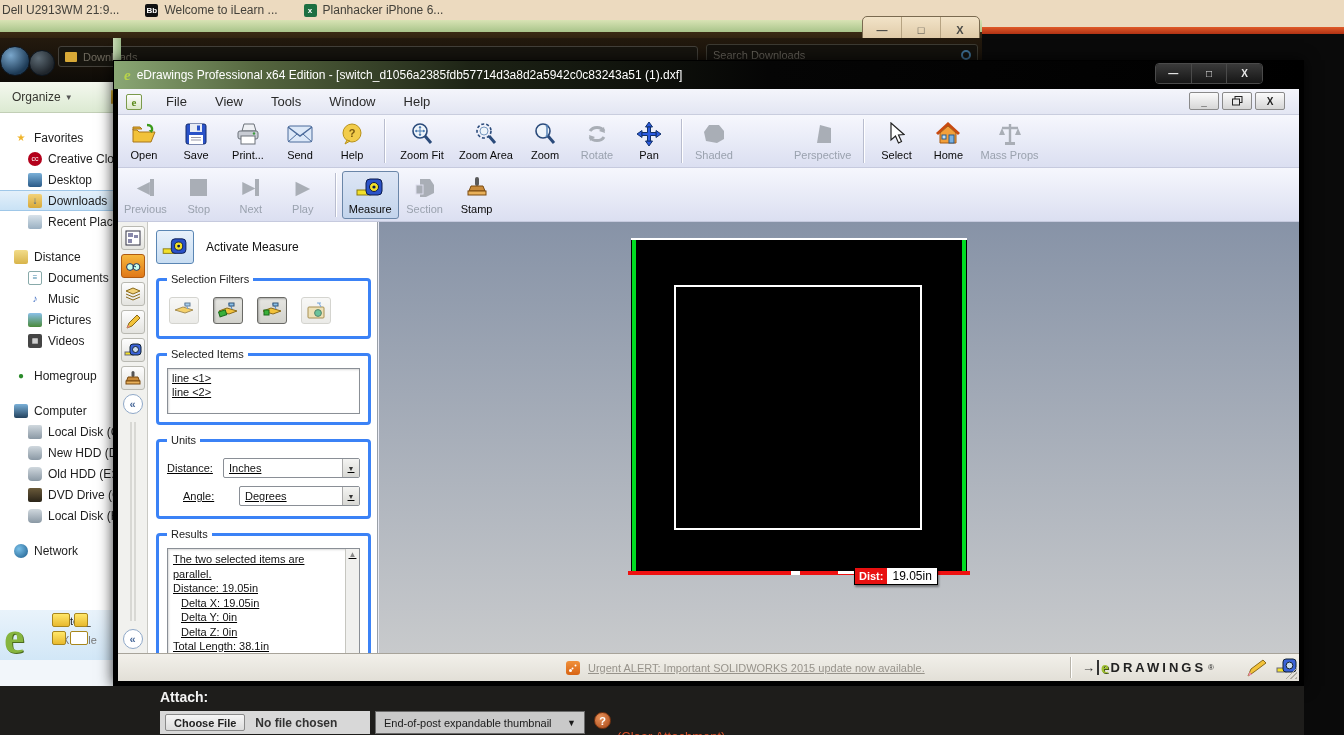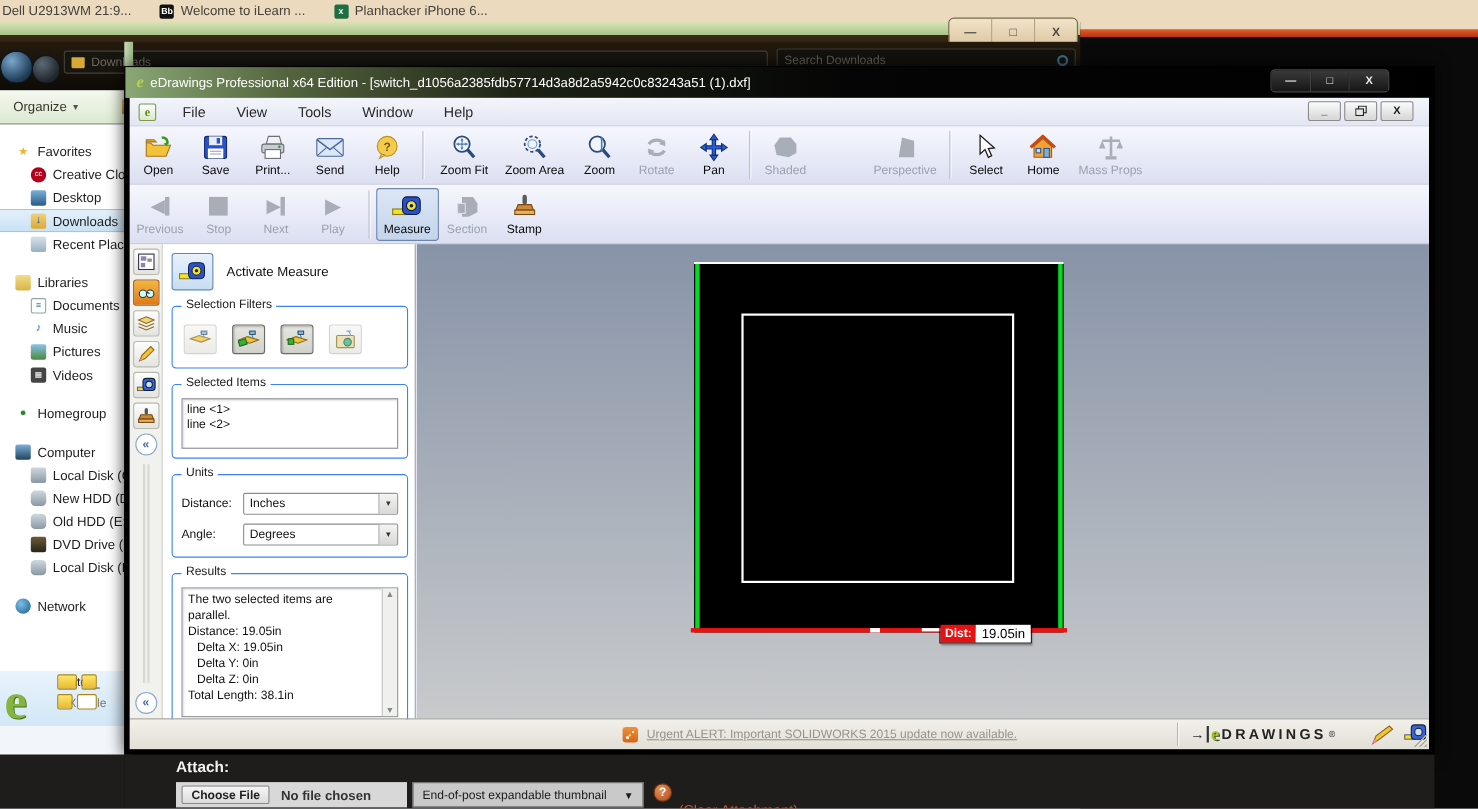--- a/index.html
+++ b/index.html
@@ -81,21 +81,21 @@
   #leftstrip { position:absolute; left:0; top:133px; width:30px; bottom:28px; background:#f1f1ee; border-right:1px solid #c9c9c4; display:flex; flex-direction:column; align-items:center; gap:4px; padding-top:4px; }
   .strip-btn { width:24px; height:24px; background:linear-gradient(#fdfdfd,#e3e3df); border:1px solid #b9b9b2; border-radius:3px; display:flex; align-items:center; justify-content:center; }
   .strip-btn.orange { background:linear-gradient(#f6b73c,#e07818); border-color:#b05a10; }
   .chev { width:20px; height:20px; border:1px solid #8fa8c8; border-radius:50%; color:#4a6a9a; font-size:11px; font-weight:bold; display:flex; align-items:center; justify-content:center; background:#fff; }
   .splitter { flex:1; width:6px; border-left:2px solid #d8d8d4; border-right:2px solid #d8d8d4; margin:4px 0; }
 
   #mpanel { position:absolute; left:30px; top:133px; width:230px; bottom:28px; background:#fff; border-right:1px solid #9aa0a8; padding:8px 6px 0 8px; }
   #activate-row { display:flex; align-items:center; gap:12px; }
   #activate-btn { width:38px; height:34px; background:linear-gradient(#e8f1fb,#c8ddf2); border:1px solid #5a86b4; border-radius:3px; display:flex; align-items:center; justify-content:center; }
   #activate-label { font-size:12px; color:#111; }
-  .groupbox { border:1px solid #3b82f6; border-radius:4px; margin-top:14px; position:relative; padding:12px 8px 8px 8px; }
+  .groupbox { border:3px solid #3b82f6; border-radius:4px; margin-top:14px; position:relative; padding:12px 8px 8px 8px;text-decoration:underline; }
   .groupbox .legend { position:absolute; top:-8px; left:8px; background:#fff; padding:0 4px; font-size:11px; color:#222; }
   #filters { display:flex; gap:14px; justify-content:flex-start; padding:4px 2px 4px 2px; }
   .fbtn { width:30px; height:27px; background:linear-gradient(#f6f6f4,#e4e4e0); border:1px solid #c6c6c0; border-radius:3px; display:flex; align-items:center; justify-content:center; }
   .fbtn.pressed { background:linear-gradient(#e6e6e2,#d2d2cc); border:1px solid #6a6a66; box-shadow:inset 1px 1px 2px rgba(0,0,0,.25); }
   .fbtn.dim { opacity:.75; }
   #selitems-box { border:1px solid #8a8f96; background:#fff; height:46px; padding:2px 4px; box-shadow:inset 1px 1px 2px rgba(0,0,0,.15); }
   #selitems-box .li { font-size:11px; color:#111; line-height:14px; }
   .unit-row { display:flex; align-items:center; margin:4px 0 8px 0; }
   .unit-lab { width:56px; font-size:11px; color:#111; }
   .combo { flex:1; height:20px; border:1px solid #8a8f96; border-radius:2px; background:#fff; display:flex; align-items:center; justify-content:space-between; padding-left:5px; font-size:11px; color:#111; }
@@ -214,21 +214,21 @@
       <span>Downloads</span>
     </div>
     <div class="side-row child">
       <span class="sico" style="background:linear-gradient(#d8e2ea,#9ab0c2);"></span>
       <span>Recent Place</span>
     </div>
   </div>
   <div class="side-group">
     <div class="side-row">
       <span class="sico" style="background:linear-gradient(#f2dc8a,#d8b44a);"></span>
-      <span>Libraries</span>
+      <span>Distance</span>
     </div>
     <div class="side-row child">
       <span class="sico" style="background:#fff;border:1px solid #8aa;color:#48a;font-size:8px;">≡</span>
       <span>Documents</span>
     </div>
     <div class="side-row child">
       <span class="sico" style="color:#3a6ac0;">♪</span>
       <span>Music</span>
     </div>
     <div class="side-row child">
@@ -651,21 +651,21 @@
 
       <div class="groupbox">
         <span class="legend">Units</span>
         <div class="unit-row">
           <span class="unit-lab">Distance:</span>
           <div class="combo">
             <span>Inches</span>
             <span class="dd">▼</span>
           </div>
         </div>
-        <div class="unit-row" style="margin-bottom:2px;">
+        <div class="unit-row" style="margin-bottom:2px;margin-left:16px;">
           <span class="unit-lab">Angle:</span>
           <div class="combo">
             <span>Degrees</span>
             <span class="dd">▼</span>
           </div>
         </div>
       </div>
 
       <div class="groupbox">
         <span class="legend">Results</span>

